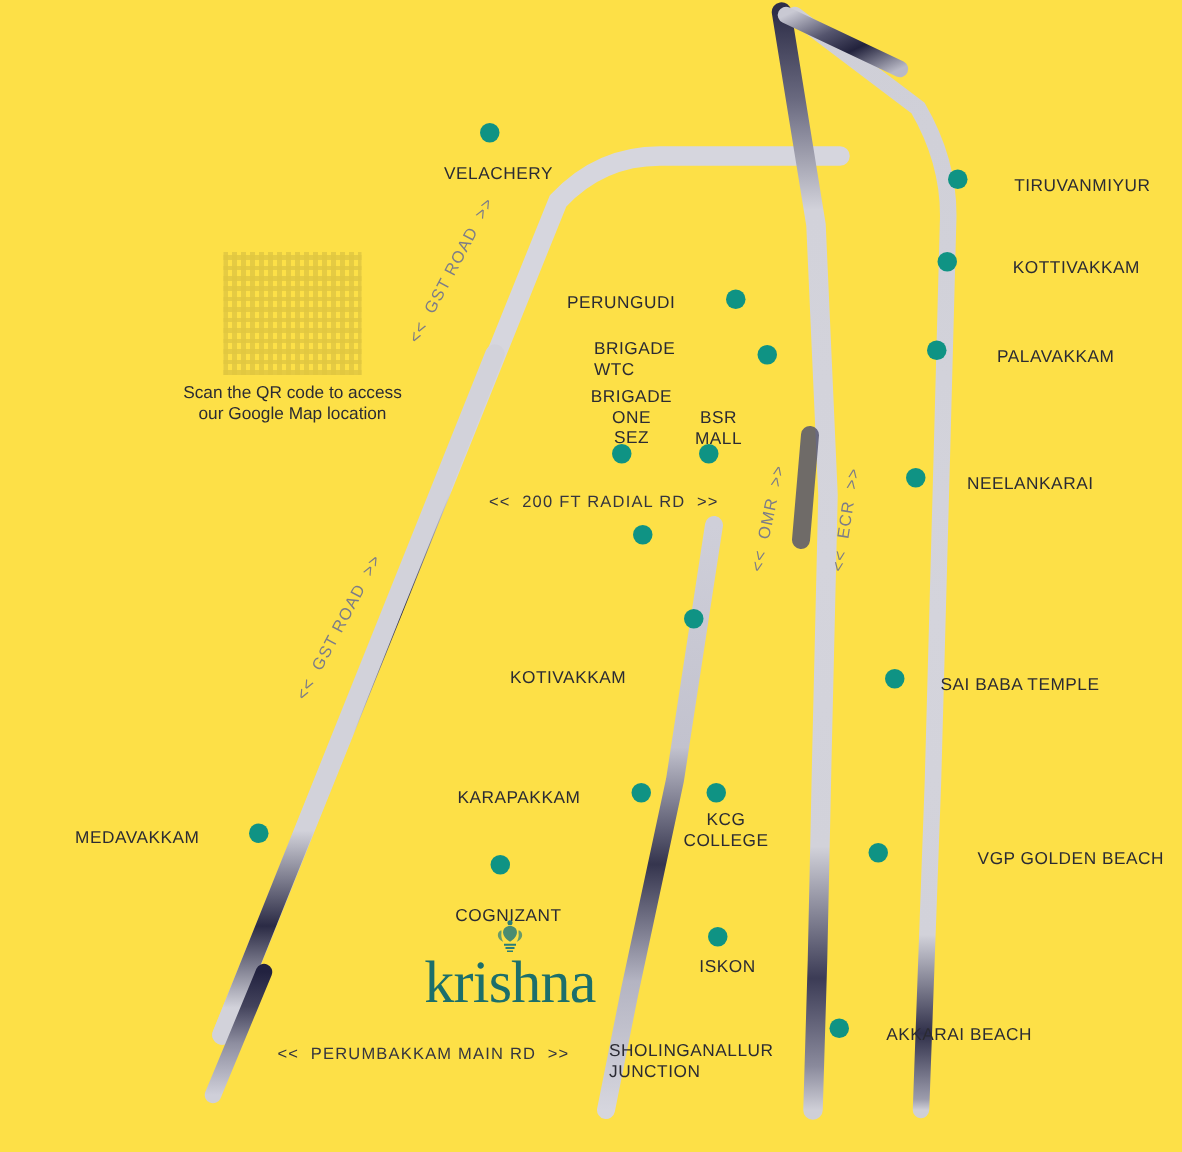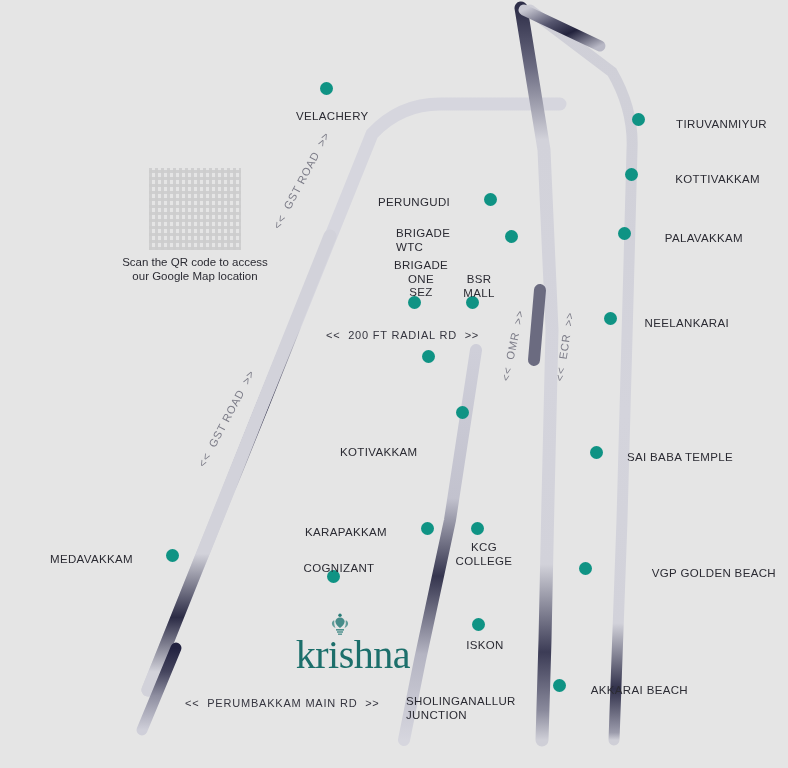--- a/index.html
+++ b/index.html
@@ -8,21 +8,21 @@
     padding: 0;
     background: #ffffff;
   }
   body {
     font-family: "Liberation Sans", sans-serif;
   }
   #map-root {
     position: relative;
     width: 788px;
     height: 768px;
-    background: #e5e5e5;
+    background: #fde047;
     overflow: hidden;
   }
   #map-svg {
     position: absolute;
     left: 0;
     top: 0;
     width: 788px;
     height: 768px;
   }
   .overlay {
@@ -117,21 +117,20 @@
   #brand-crest {
     display: block;
     margin: 0 auto -4px auto;
   }
   #brand-name {
     font-family: "Liberation Serif", serif;
     font-size: 40px;
     line-height: 42px;
     color: #1c6f6b;
     letter-spacing: -0.5px;
-    text-align: right;
   }
 </style>
 </head>
 <body>
 
 <div id="map-root">
 
   <svg id="map-svg" viewBox="0 0 788 768">
     <defs>
 
@@ -277,21 +276,21 @@
       <div class="poi-dot" style="left: 455.5px; top: 405.5px; background: rgb(15, 147, 132);"></div>
       <div class="poi-label left" style="left: 340px; top: 410px; width: 114px; color: rgb(43, 43, 51); pointer-events: auto; margin-top: 36px;">KOTIVAKKAM</div>
       <div class="poi-dot" style="left: 165.5px; top: 548.5px; background: rgb(15, 147, 132);"></div>
       <div class="poi-label left" style="left: 50px; top: 553px; width: 114px; color: rgb(43, 43, 51); pointer-events: auto;">MEDAVAKKAM</div>
       <div class="poi-dot" style="left: 420.5px; top: 521.5px; background: rgb(15, 147, 132);"></div>
       <div class="poi-label left" style="left: 305px; top: 526px; width: 114px; color: rgb(43, 43, 51); pointer-events: auto;">KARAPAKKAM</div>
       <div class="poi-dot" style="left: 470.5px; top: 521.5px; background: rgb(15, 147, 132);"></div>
       <div class="poi-label center" style="left: 450px; top: 541px; width: 68px; color: rgb(43, 43, 51); pointer-events: auto;">KCG
 COLLEGE</div>
       <div class="poi-dot" style="left: 326.5px; top: 569.5px; background: rgb(15, 147, 132);"></div>
-      <div class="poi-label center" style="left: 297px; top: 562px; width: 84px; color: rgb(43, 43, 51); pointer-events: auto;">COGNIZANT</div>
+      <div class="poi-label center" style="left: 297px; top: 605px; width: 84px; color: rgb(43, 43, 51); pointer-events: auto;">COGNIZANT</div>
       <div class="poi-dot" style="left: 471.5px; top: 617.5px; background: rgb(15, 147, 132);"></div>
       <div class="poi-label center" style="left: 455px; top: 639px; width: 60px; color: rgb(43, 43, 51); pointer-events: auto;">ISKON</div>
       <div class="road-label faint" style="left: 276px; top: 222px; transform-origin: left center; transform: rotate(-62deg);">&lt;&lt;  GST ROAD  &gt;&gt;</div>
       <div class="road-label faint" style="left: 201px; top: 460px; transform-origin: left center; transform: rotate(-62deg);">&lt;&lt;  GST ROAD  &gt;&gt;</div>
       <div class="road-label" style="left: 326px; top: 329px; transform-origin: left center; transform: rotate(0deg);">&lt;&lt;  200 FT RADIAL RD  &gt;&gt;</div>
       <div class="road-label faint" style="left: 505px; top: 375px; transform-origin: left center; transform: rotate(-78deg);">&lt;&lt;  OMR  &gt;&gt;</div>
       <div class="road-label faint" style="left: 559px; top: 375px; transform-origin: left center; transform: rotate(-81deg);">&lt;&lt;  ECR  &gt;&gt;</div>
       <div class="road-label" style="left: 185px; top: 697px; transform-origin: left center; transform: rotate(0deg);">&lt;&lt;  PERUMBAKKAM MAIN RD  &gt;&gt;</div>
       <div class="junction-label" style="left: 406px; top: 694px;">SHOLINGANALLUR
 JUNCTION</div>

